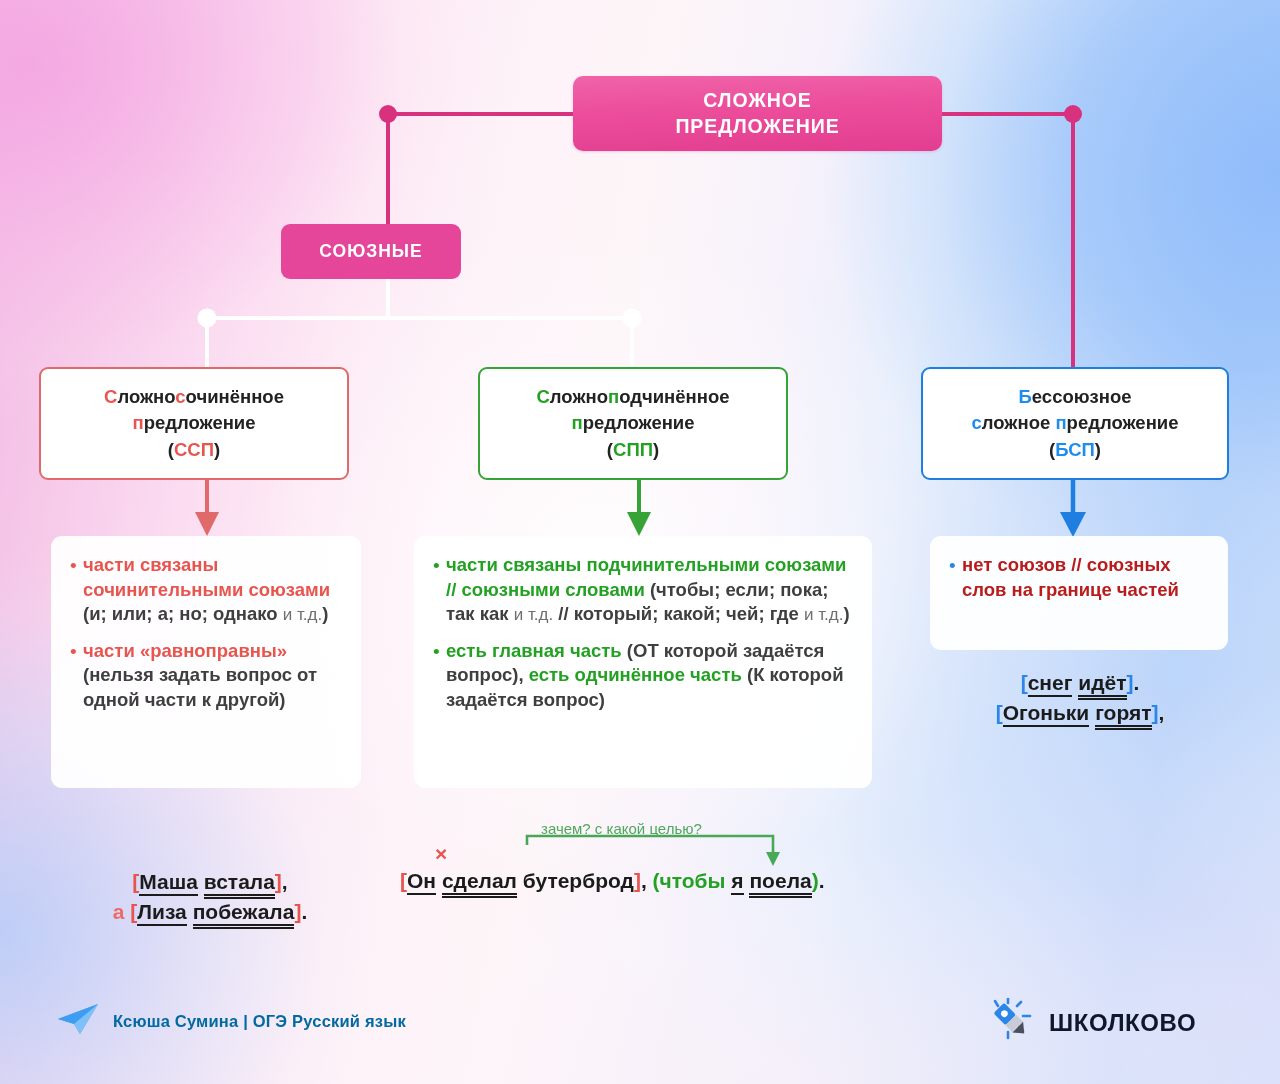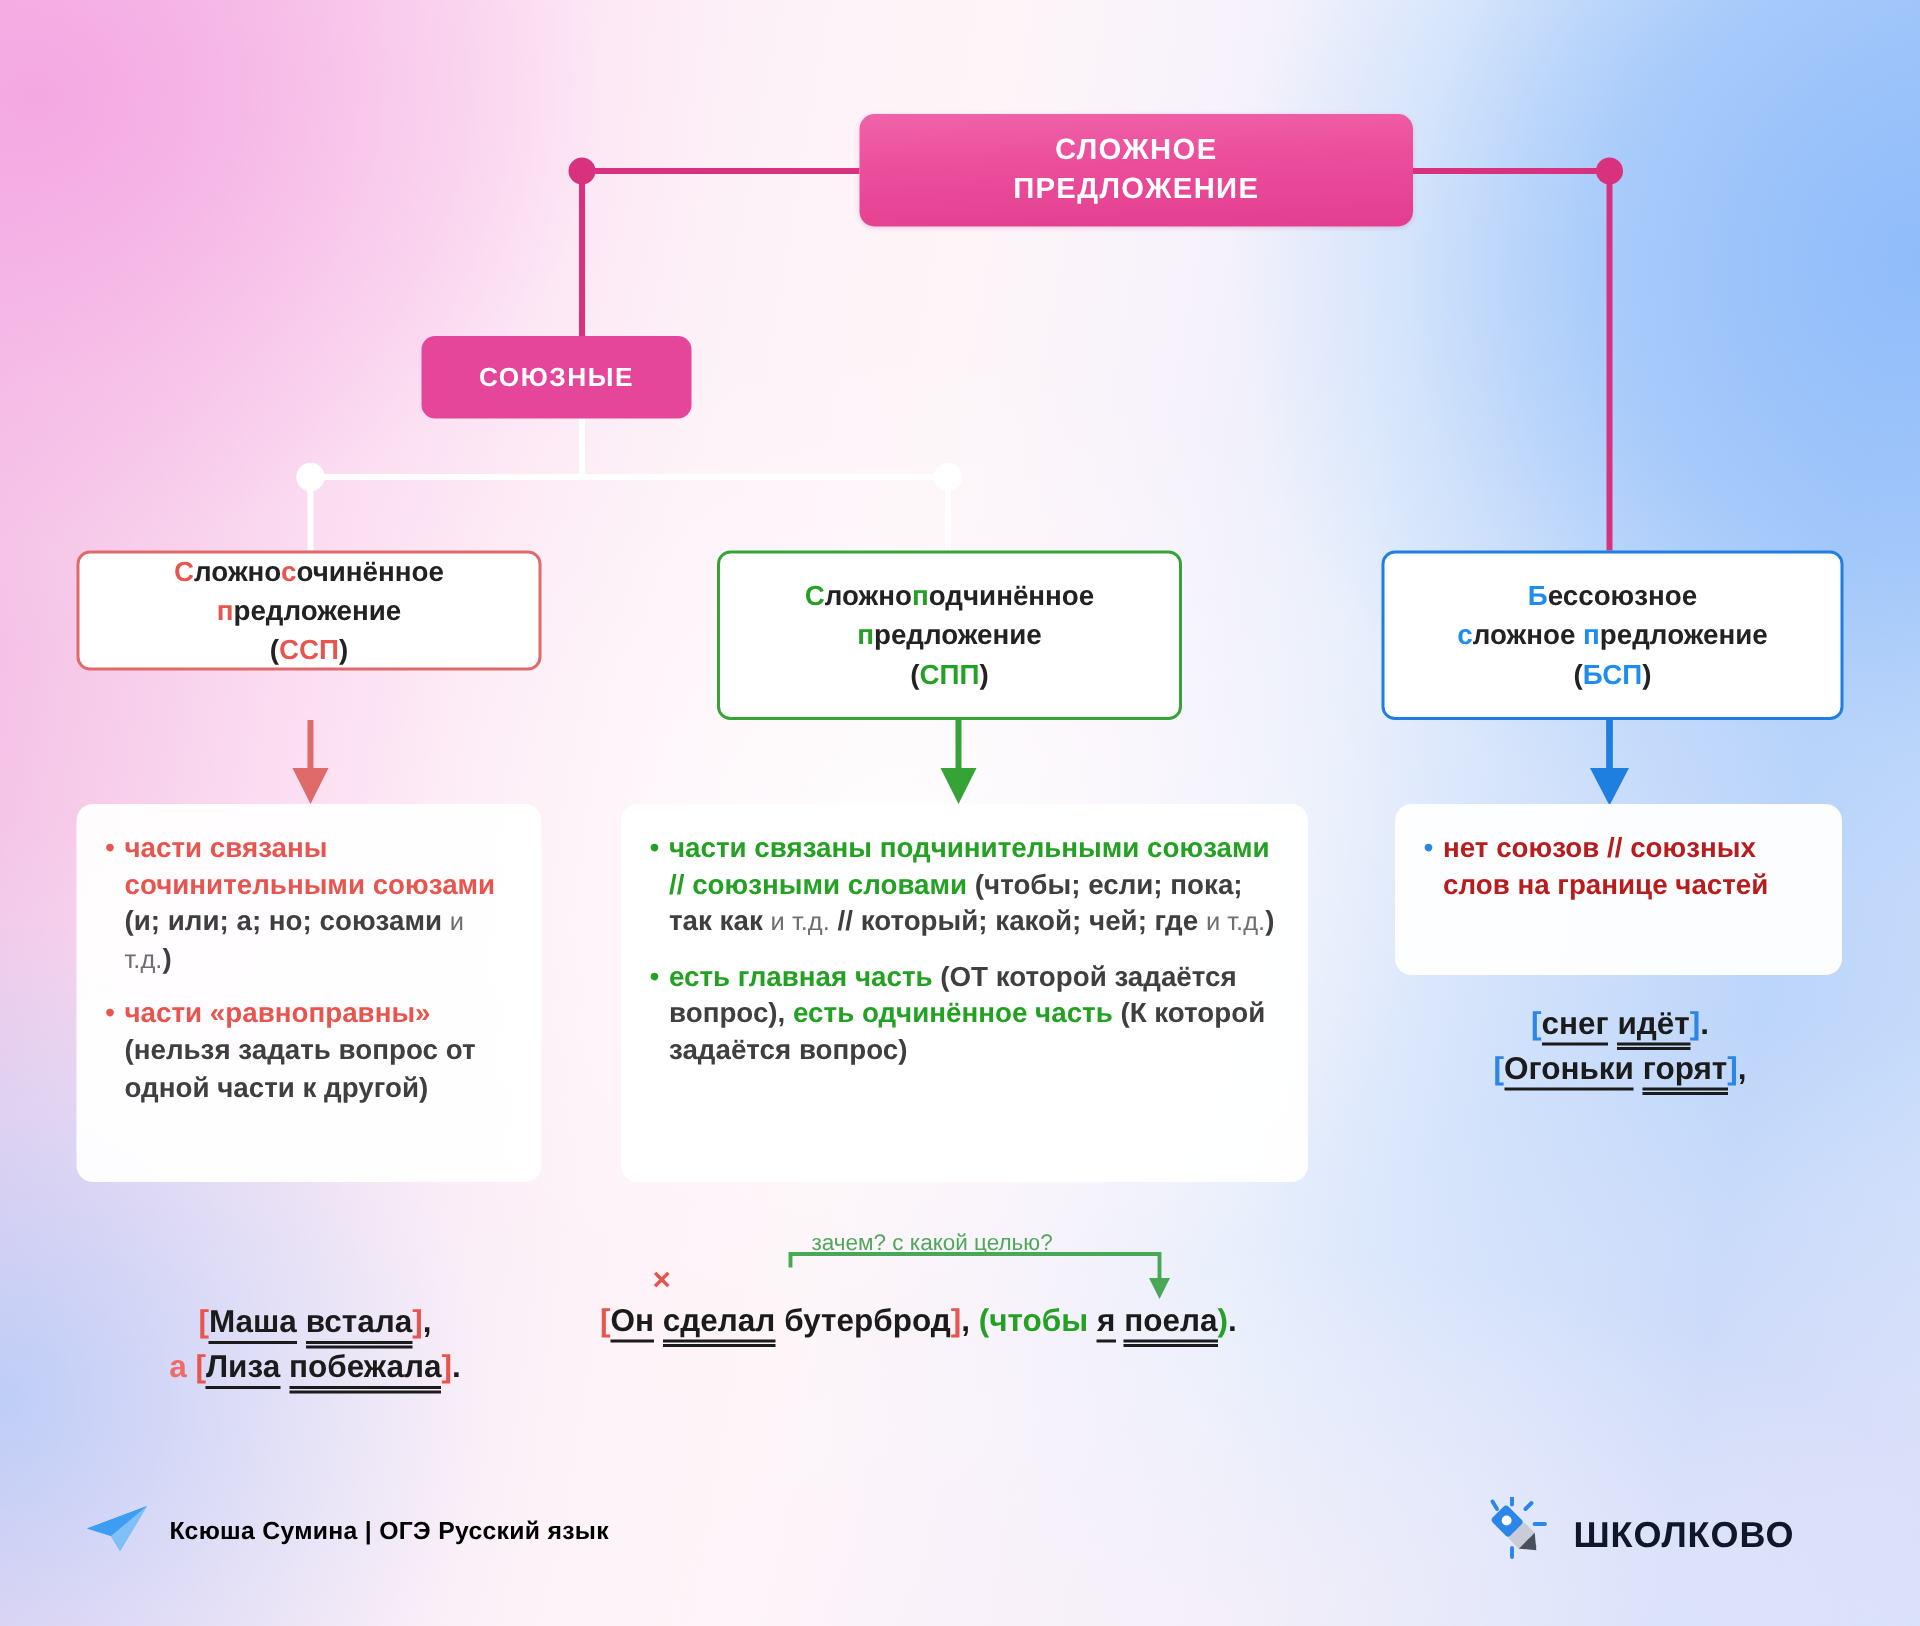--- a/index.html
+++ b/index.html
@@ -86,21 +86,21 @@
 
   .cat-box {
     border-radius: 9px;
     background: #ffffff;
     display: flex; flex-direction: column;
     align-items: center; justify-content: center;
     text-align: center; line-height: 1.42;
     font-size: 18.5px; color: #222222; font-weight: bold;
     padding: 8px 10px;
   }
-  .cat-ssp { left: 51px;  top: 367px; width: 310px; height: 80px;
+  .cat-ssp { left: 39px;  top: 367px; width: 310px; height: 113px;
              border: 2.4px solid #e06a6a; }
   .cat-spp { left: 478px; top: 367px; width: 310px; height: 113px;
              border: 2.4px solid #36a336; }
   .cat-bsp { left: 921px; top: 367px; width: 308px; height: 113px;
              border: 2.4px solid #1f7fe0; }
   .cat-box .ln { white-space: nowrap; }
 
   .hl-red   { color: #e8554f; }
   .hl-green { color: #23a123; }
   .hl-blue  { color: #1f8df0; }
@@ -153,21 +153,21 @@
   }
 
   .qmark { position: absolute; z-index: 5; color: #e8554f;
            font-size: 21px; font-weight: bold; left: 435px; top: 842px; }
   .qlabel { position: absolute; z-index: 5; color: #4fa85c;
             font-size: 15px; left: 541px; top: 820px; white-space: nowrap; }
 
   
   .footer-left { position: absolute; left: 56px; top: 1002px; z-index: 4;
                  display: flex; align-items: center; gap: 13px; }
-  .footer-left .ftxt { font-size: 16.5px; font-weight: bold; color: #000000; letter-spacing: 0.2px; }
+  .footer-left .ftxt { font-size: 16.5px; font-weight: bold; color: #0369a1; letter-spacing: 0.2px; }
 
   .footer-right { position: absolute; left: 985px; top: 998px; z-index: 4;
                   display: flex; align-items: center; gap: 14px; }
   .footer-right .ftxt { font-size: 24px; font-weight: bold; color: #0f172a; letter-spacing: 0.6px; }
 </style>
 </head>
 <body>
 
 <div id="bg">
   <div class="bgl bg-base"></div>
@@ -254,21 +254,21 @@
   </div>
   <div class="ln">
     <span>(</span><span class="hl-blue">БСП</span><span>)</span>
   </div>
 </div>
 
 <div class="card card-ssp">
   <div class="bullet-row">
     <div class="bul bul-red">•</div>
     <div class="btxt">
-      <span class="k-red">части связаны сочинительными союзами</span><span class="plain"> (и; или; а; но; союзами </span><span class="soft">и т.д.</span><span class="plain">)</span>
+      <span class="k-red">части связаны сочинительными союзами</span><span class="plain"> (и; или; а; но; однако </span><span class="soft">и т.д.</span><span class="plain">)</span>
     </div>
   </div>
   <div class="bullet-row">
     <div class="bul bul-red">•</div>
     <div class="btxt">
       <span class="k-red">части «равноправны»</span><span class="plain"> (нельзя задать вопрос от одной части к другой)</span>
     </div>
   </div>
 </div>
 

